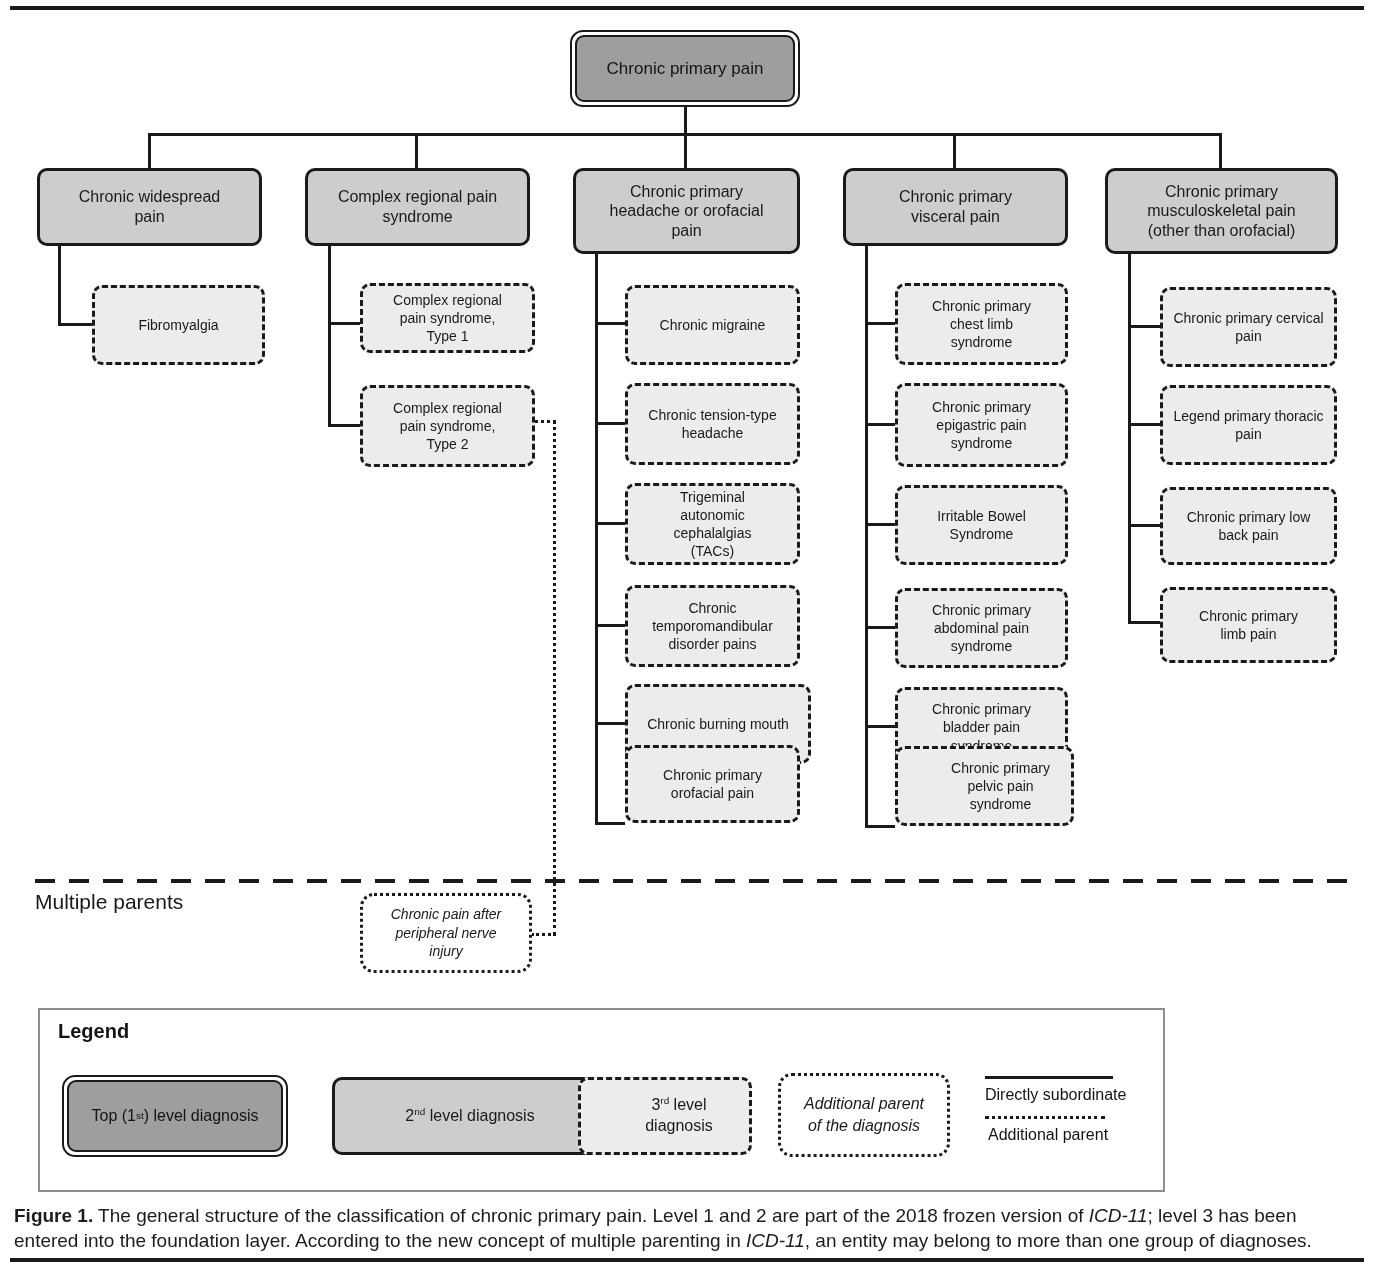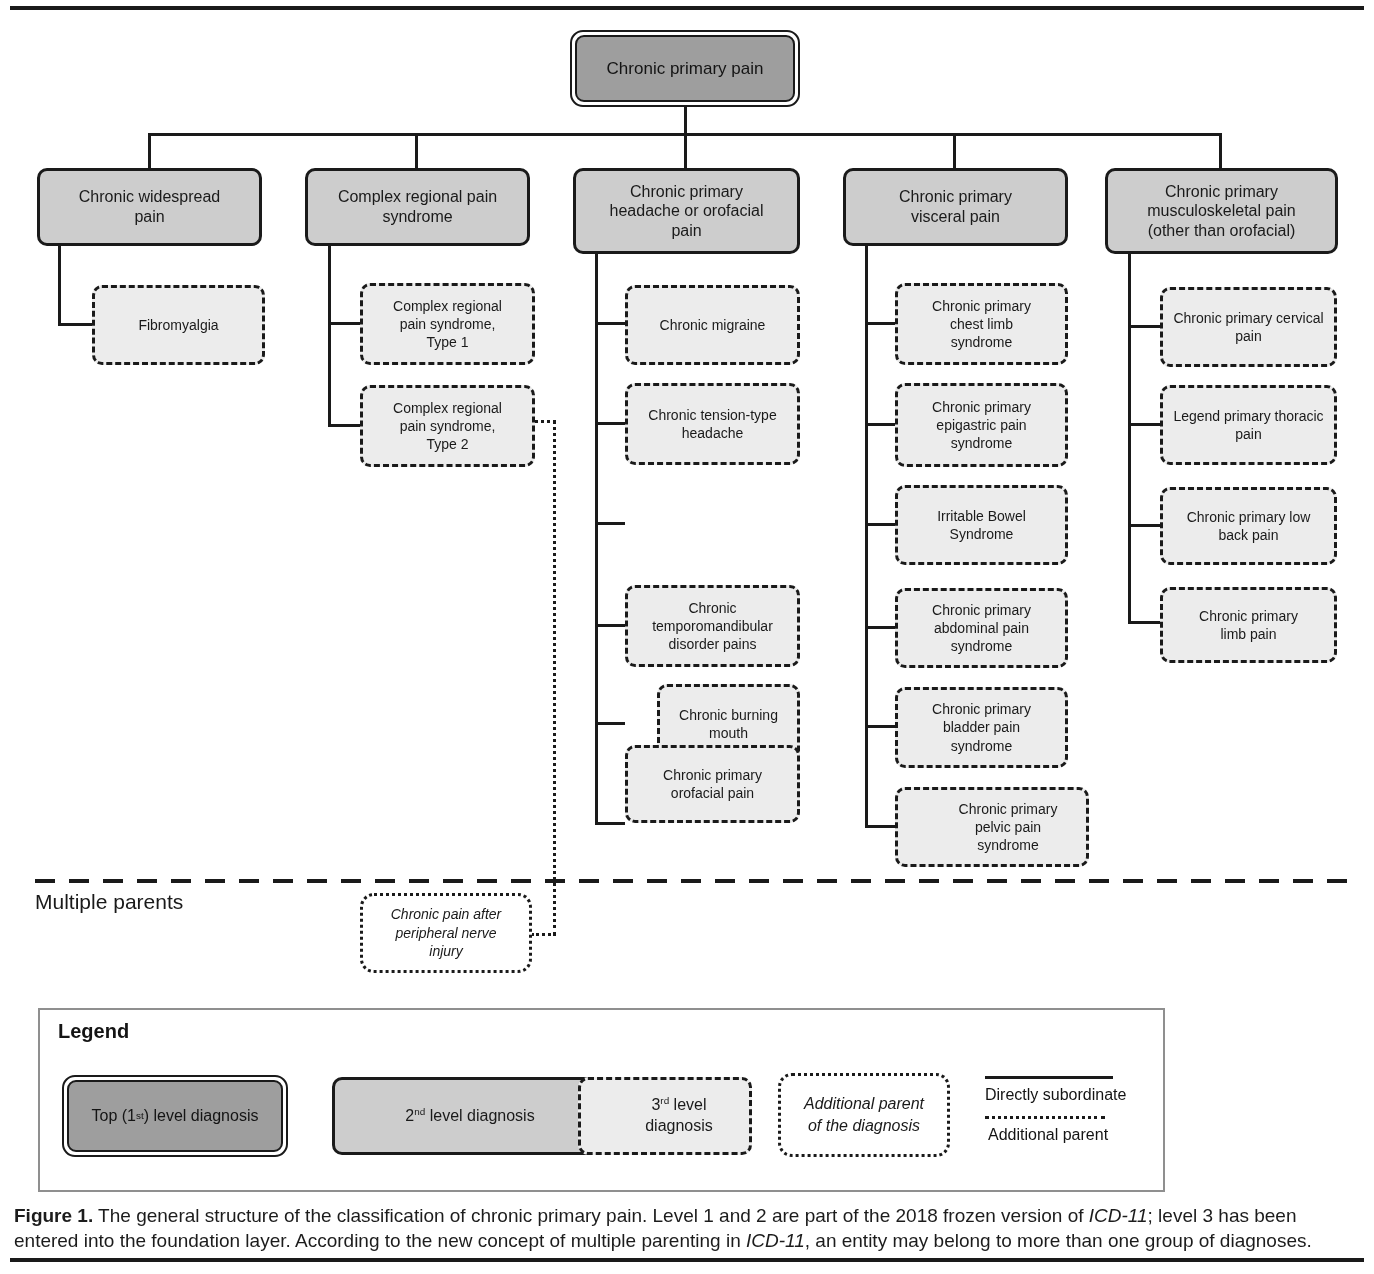--- a/index.html
+++ b/index.html
@@ -74,44 +74,47 @@
 
   <div class="line" style="left:58px;top:246px;width:3px;height:80px;"></div>
   <div class="line" style="left:58px;top:323px;width:34px;height:3px;"></div>
   <div class="node l3" style="left:92px;top:285px;width:173px;height:80px;">
     <span class="t">Fibromyalgia</span>
   </div>
 
   <div class="line" style="left:328px;top:246px;width:3px;height:181px;"></div>
   <div class="line" style="left:328px;top:322px;width:32px;height:3px;"></div>
   <div class="line" style="left:328px;top:424px;width:32px;height:3px;"></div>
-  <div class="node l3" style="left:360px;top:283px;width:175px;height:82px;">
+  <div class="node l3" style="left:360px;top:283px;width:175px;height:70px;">
     <span class="t w3">Complex regional pain syndrome, Type 1</span>
   </div>
   <div class="node l3" style="left:360px;top:385px;width:175px;height:82px;">
     <span class="t w3">Complex regional pain syndrome, Type 2</span>
   </div>
 
   <div class="line" style="left:595px;top:254px;width:3px;height:571px;"></div>
   <div class="line" style="left:595px;top:322px;width:30px;height:3px;"></div>
   <div class="line" style="left:595px;top:422px;width:30px;height:3px;"></div>
   <div class="line" style="left:595px;top:522px;width:30px;height:3px;"></div>
   <div class="line" style="left:595px;top:624px;width:30px;height:3px;"></div>
   <div class="line" style="left:595px;top:722px;width:30px;height:3px;"></div>
   <div class="line" style="left:595px;top:822px;width:30px;height:3px;"></div>
   <div class="node l3" style="left:625px;top:285px;width:175px;height:80px;">
     <span class="t">Chronic migraine</span>
   </div>
   <div class="node l3" style="left:625px;top:383px;width:175px;height:82px;">
     <span class="t">Chronic tension-type headache</span>
   </div>
+  <div class="node l3" style="left:625px;top:483px;width:175px;height:82px;">
+    <span class="t w4">Trigeminal autonomic cephalalgias (TACs)</span>
+  </div>
   <div class="node l3" style="left:625px;top:585px;width:175px;height:82px;">
     <span class="t">Chronic temporomandibular disorder pains</span>
   </div>
-  <div class="node l3" style="left:625px;top:684px;width:143px;height:80px;margin-left:32px;">
+  <div class="node l3" style="left:625px;top:684px;width:186px;height:80px;">
     <span class="t">Chronic burning mouth</span>
   </div>
   <div class="node l3" style="left:625px;top:745px;width:175px;height:78px;">
     <span class="t">Chronic primary orofacial pain</span>
   </div>
 
   <div class="line" style="left:865px;top:246px;width:3px;height:582px;"></div>
   <div class="line" style="left:865px;top:322px;width:30px;height:3px;"></div>
   <div class="line" style="left:865px;top:423px;width:30px;height:3px;"></div>
   <div class="line" style="left:865px;top:523px;width:30px;height:3px;"></div>
@@ -126,21 +129,21 @@
   </div>
   <div class="node l3" style="left:895px;top:485px;width:173px;height:80px;">
     <span class="t">Irritable Bowel Syndrome</span>
   </div>
   <div class="node l3" style="left:895px;top:588px;width:173px;height:80px;">
     <span class="t w3">Chronic primary abdominal pain syndrome</span>
   </div>
   <div class="node l3" style="left:895px;top:687px;width:173px;height:81px;">
     <span class="t w3">Chronic primary bladder pain syndrome</span>
   </div>
-  <div class="node l3" style="left:895px;top:787px;width:194px;height:80px;padding-left:32px;">
+  <div class="node l3" style="left:895px;top:746px;width:179px;height:80px;padding-left:32px;">
     <span class="t w3">Chronic primary pelvic pain syndrome</span>
   </div>
 
   <div class="line" style="left:1128px;top:254px;width:3px;height:370px;"></div>
   <div class="line" style="left:1128px;top:325px;width:32px;height:3px;"></div>
   <div class="line" style="left:1128px;top:423px;width:32px;height:3px;"></div>
   <div class="line" style="left:1128px;top:524px;width:32px;height:3px;"></div>
   <div class="line" style="left:1128px;top:621px;width:32px;height:3px;"></div>
   <div class="node l3" style="left:1160px;top:287px;width:177px;height:80px;">
     <span class="t">Chronic primary cervical pain</span>

